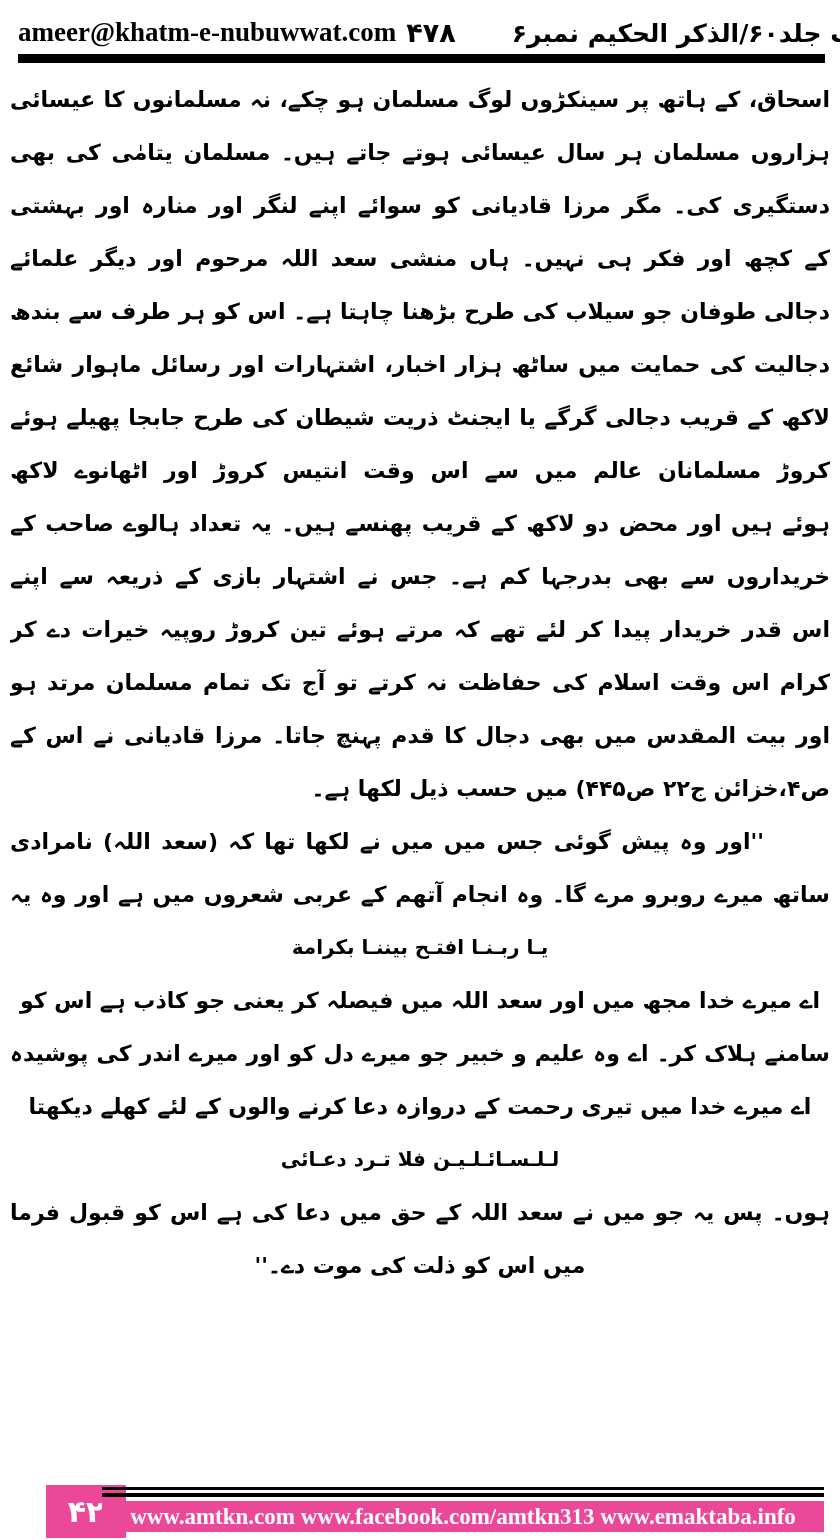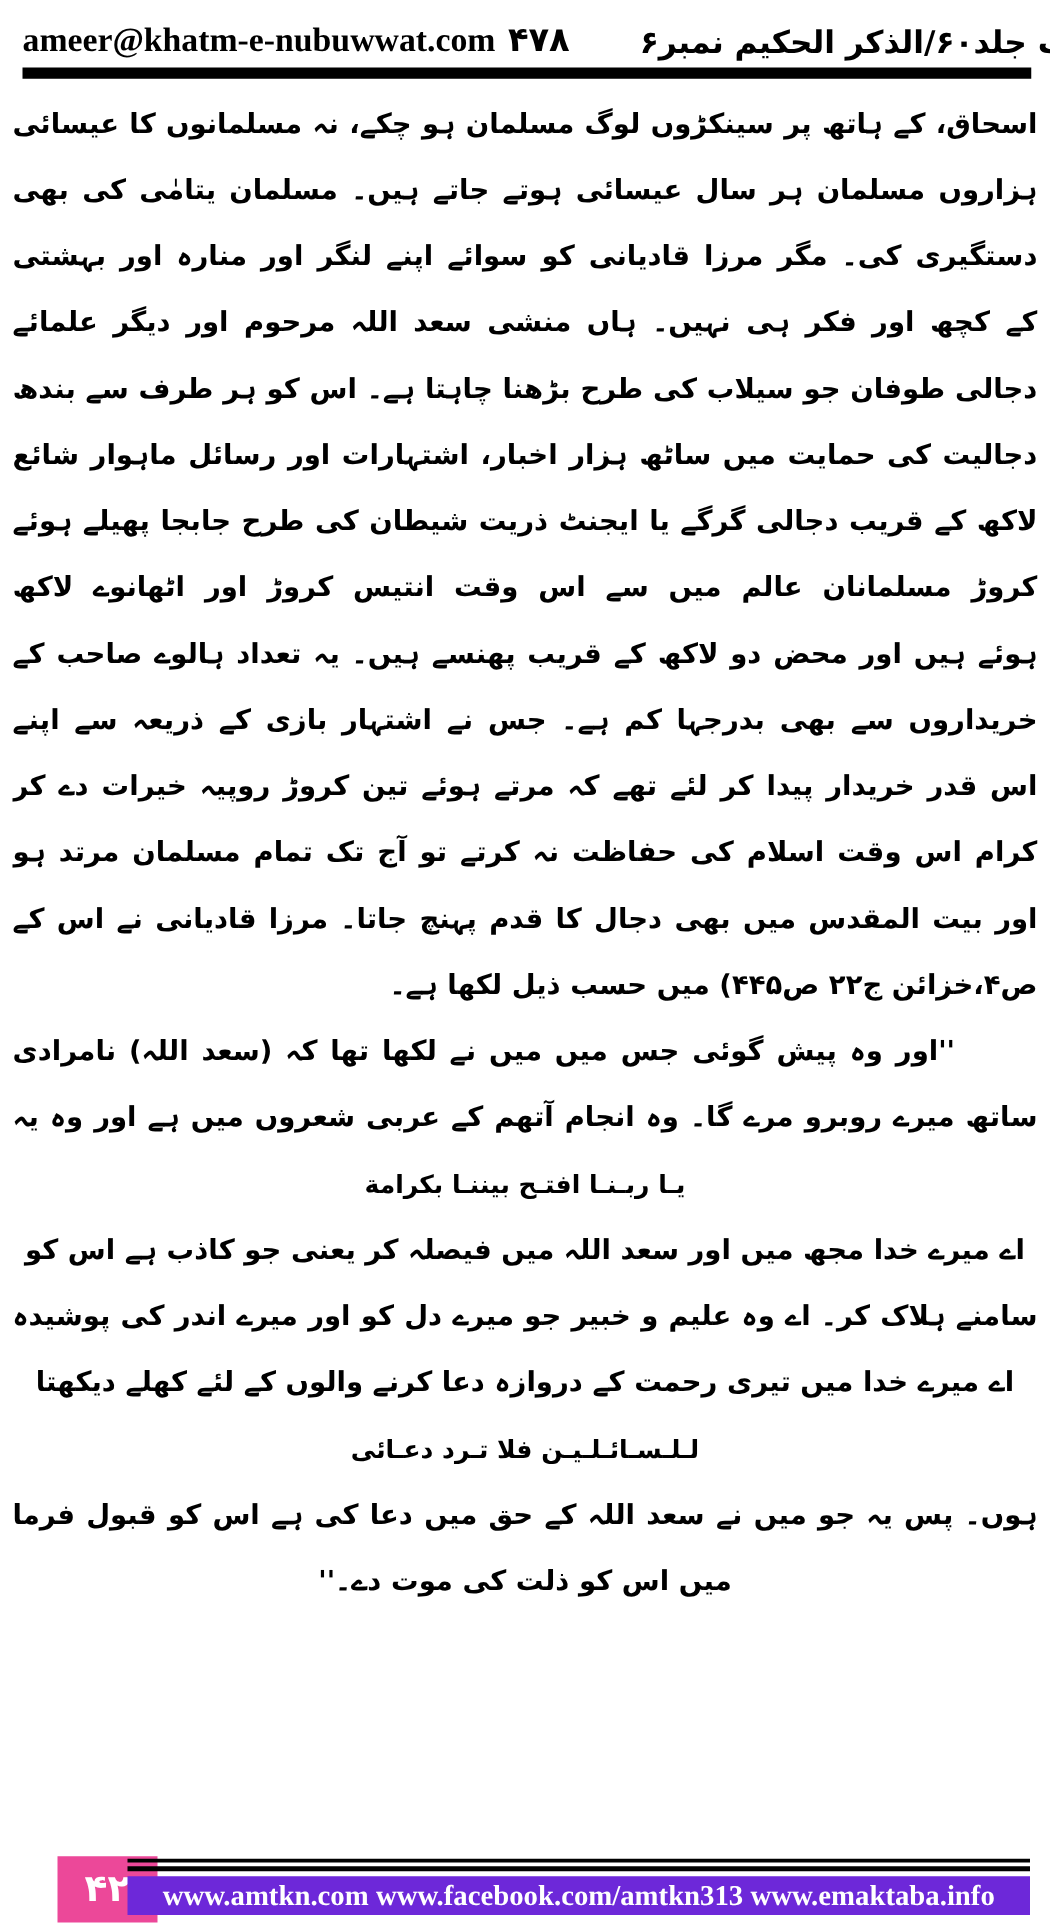--- a/index.html
+++ b/index.html
@@ -45,21 +45,21 @@
   .footer{position:absolute;left:0;top:1485px;width:840px;height:55px;}
   .pg-box{
     position:absolute;left:22px;top:0;width:80px;height:53px;background:#ec4899;
     color:#fff;display:flex;align-items:center;justify-content:center;
     font-size:30px;font-weight:bold;direction:rtl;margin-left:24px;
   }
   .links-area{position:absolute;left:102px;top:2px;width:722px;}
   .rule-thin{height:3px;background:#000;margin-bottom:3px;}
   .rule-thick{height:4px;background:#000;margin-bottom:4px;}
   .links-bar{
-    height:31px;background:#6d28d9;color:#fff;text-align:center;
+    height:31px;background:#ec4899;color:#fff;text-align:center;
     font-family:"Liberation Serif",serif;font-weight:bold;font-size:23px;
     line-height:31px;direction:ltr;white-space:nowrap;overflow:hidden;
   }
 </style>
 </head>
 <body>
 
 <div class="header">
   <span class="email">ameer@khatm-e-nubuwwat.com</span>
   <span class="pagenum-top">۴۷۸</span>

